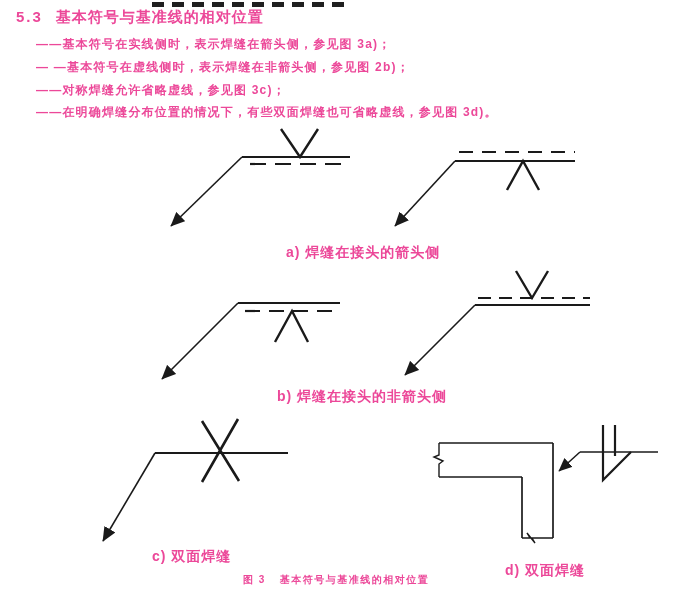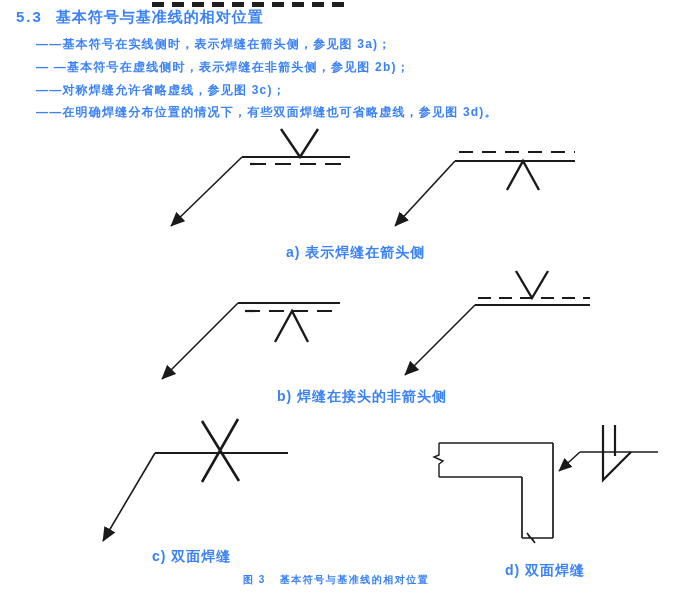--- a/index.html
+++ b/index.html
@@ -1,18 +1,18 @@
 <!DOCTYPE html>
 <html><head>
 <meta charset="utf-8">
 <style>
   html,body{margin:0;padding:0;background:#e8e8e8;}
   .page{
     position:relative;width:675px;height:607px;background:#ffffff;
-    color:#3b82f6;font-family:"Liberation Sans",sans-serif;overflow:hidden;
+    color:#ec4899;font-family:"Liberation Sans",sans-serif;overflow:hidden;
   }
   .clip-frag{
     position:absolute;left:152px;top:2px;width:198px;height:5px;
     background:repeating-linear-gradient(90deg,#1f1f1f 0 12px,transparent 12px 20px);
   }
   .heading{
     position:absolute;left:16px;top:8px;font-size:15px;font-weight:700;
     letter-spacing:1px;white-space:nowrap;
   }
   .heading .num{margin-right:13px;letter-spacing:2px;}
@@ -100,21 +100,21 @@
       <path d="M522,477 V538" stroke-width="1.7"></path>
       <path d="M553,443 V538" stroke-width="1.7"></path>
       <path d="M522,538 H530 L527,533 L535,543 L532,538 H553" stroke-width="1.4"></path>
       <path d="M580,452 L559,471" stroke-width="1.5" marker-end="url(#ah)"></path>
       <path d="M580,452 H658" stroke-width="1.5"></path>
       <path d="M603,425 V452 M615,425 V456" stroke-width="2.2"></path>
       <path d="M603,452 V480 L631,452" stroke-width="2.2"></path>
     </g>
   </svg>
 
-  <div class="cap cap-a">a) 表示焊缝在箭头侧</div>
+  <div class="cap cap-a">a) 焊缝在接头的箭头侧</div>
   <div class="cap cap-b">b) 焊缝在接头的非箭头侧</div>
   <div class="cap cap-c">c) 双面焊缝</div>
   <div class="cap cap-d">d) 双面焊缝</div>
 
   <div class="figcap">
     <span>图 3</span><span class="fct">基本符号与基准线的相对位置</span>
   </div>
 
 </div>
 

